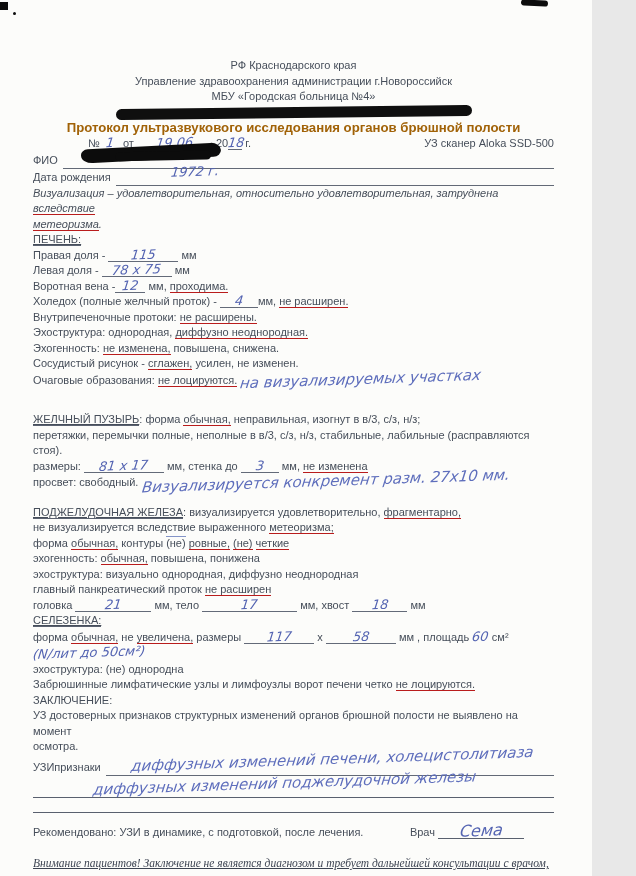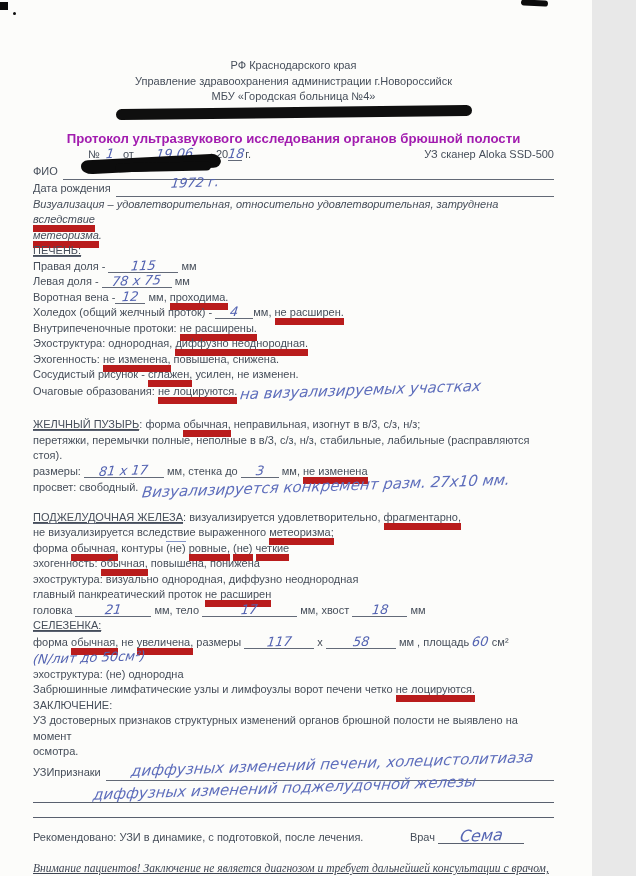--- a/index.html
+++ b/index.html
@@ -3,42 +3,42 @@
 <meta charset="utf-8">
 <style>
   html,body{margin:0;padding:0;background:#e8e8e8;}
   .page{
     position:relative;width:592px;height:876px;background:#fcfcfa;
     font-family:"Liberation Sans","DejaVu Sans",sans-serif;
     font-size:11px;line-height:15.5px;color:#464e5a;
     padding:58px 38px 0 33px;box-sizing:border-box;overflow:hidden;
   }
   .center{text-align:center;}
-  .title{text-align:center;font-weight:700;font-size:13.2px;color:#a21caf;margin-top:13px;}
+  .title{text-align:center;font-weight:700;font-size:13.2px;color:#a16207;margin-top:2px;}
   .redbar{width:356px;height:11px;background:#0f0f0f;border-radius:6px;margin:2px auto 1px;transform:rotate(-0.7deg);}
   .proto{display:flex;justify-content:space-between;margin-top:1px;}
   .proto-left{margin-left:55px;}
   .proto-right{margin-right:0;}
   .slot{display:inline-block;border-bottom:1px solid #636a78;text-align:center;line-height:12px;}
   .w14{width:14px}.w20{width:20px}.w30{width:30px}.w38{width:38px}
   .w55{width:55px}.w70{width:70px}.w76{width:76px}
   .w80{width:80px}.w95{width:95px}
   .hw{font-style:italic;color:#5464b2;display:inline-block;transform:rotate(-2deg) skewX(-9deg);font-size:13px;font-family:"DejaVu Sans",sans-serif;white-space:nowrap;}
   .hw-lg{font-size:15px;color:#5e6ebc;}
   .fill-row{display:flex;align-items:flex-end;margin-top:1px;text-align:center;}
   .lbl{flex:none;padding-right:5px;}
   .fill{flex:1;border-bottom:1px solid #626976;position:relative;height:15px;}
   .blob{position:absolute;left:18px;top:-7px;width:140px;height:14px;background:#0c0c0c;border-radius:9px 13px 10px 15px/7px 10px 8px 10px;transform:rotate(-3deg);}
   .blob::after{content:"";position:absolute;left:34px;top:6px;width:96px;height:9px;background:#0c0c0c;border-radius:6px;transform:rotate(2deg);}
   .hw-abs{position:absolute;top:-6px;}
-  .u-blue{border-bottom:7px solid #b91c1c;}
+  .u-blue{border-bottom:1px solid #b91c1c;}
   .ov{border-top:1px solid #8494c8;}
   .ital{font-style:italic;}
   .h{border-bottom:1px solid #5a6170;text-decoration:underline;}
-  .gap22{margin-top:18px;}.gap14{margin-top:14px;}.gap10{}
+  .gap22{margin-top:24px;}.gap14{margin-top:14px;}.gap10{}
   .signs-fill{border-bottom:1px solid #59606e;position:relative;height:21px;}
   .reco{display:flex;justify-content:space-between;align-items:flex-end;margin-top:12px;padding-right:30px;}
   .sigslot{display:inline-block;width:86px;border-bottom:1px solid #59606e;text-align:center;line-height:12px;}
   .notice{font-family:"Liberation Serif","DejaVu Serif",serif;font-style:italic;color:#3d4452;text-decoration:underline;line-height:19px;font-size:11.5px;}
   .mark{position:absolute;background:#0c0c0c;}
   .m1{left:0;top:2px;width:8px;height:8px;}
   .m2{left:13px;top:12px;width:3px;height:3px;border-radius:50%;}
   .m3{left:521px;top:0;width:27px;height:6px;border-radius:3px;transform:rotate(3deg);}
   .m4{left:617px;top:0;width:19px;height:9px;border-radius:2px;}
 </style>
@@ -101,21 +101,21 @@
       <span>Левая доля -</span>
       <span class="slot w70"><span class="hw">78 х 75</span></span>
       <span>мм</span>
     </div>
     <div>
       <span>Воротная вена -</span><span class="slot w30"><span class="hw">12</span></span>
       <span>мм,</span>
       <span class="u-blue">проходима.</span>
     </div>
     <div>
-      <span>Холедох (общий желчный проток) -</span>
+      <span>Холедох (полные желчный проток) -</span>
       <span class="slot w38"><span class="hw">4</span></span><span>мм,</span>
       <span class="u-blue">не расширен.</span>
     </div>
     <div>
       <span>Внутрипеченочные протоки:</span>
       <span class="u-blue">не расширены.</span>
     </div>
     <div>
       <span>Эхоструктура: однородная,</span>
       <span class="u-blue">диффузно неоднородная.</span>

